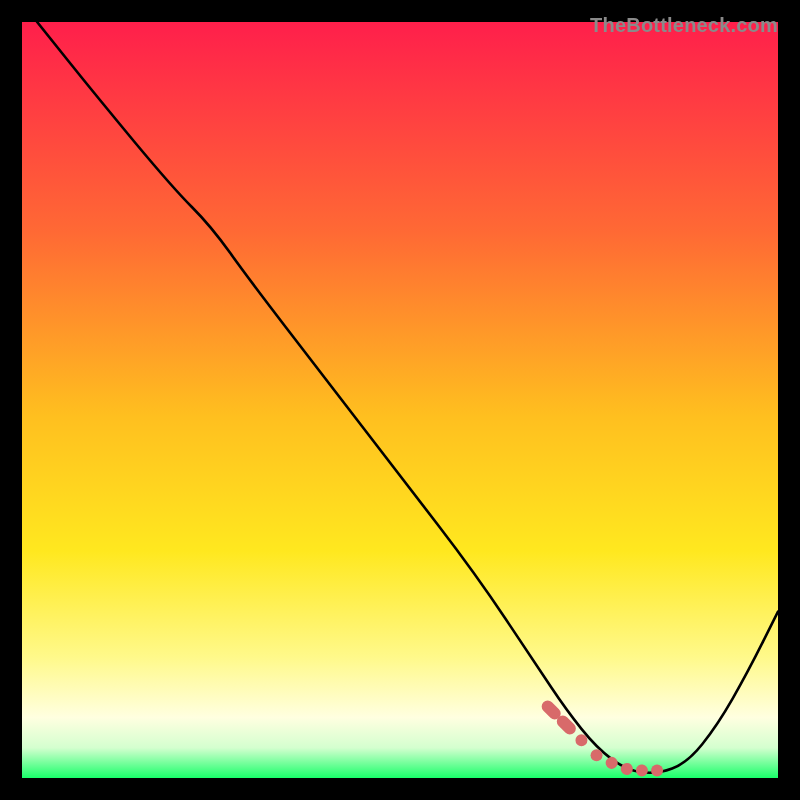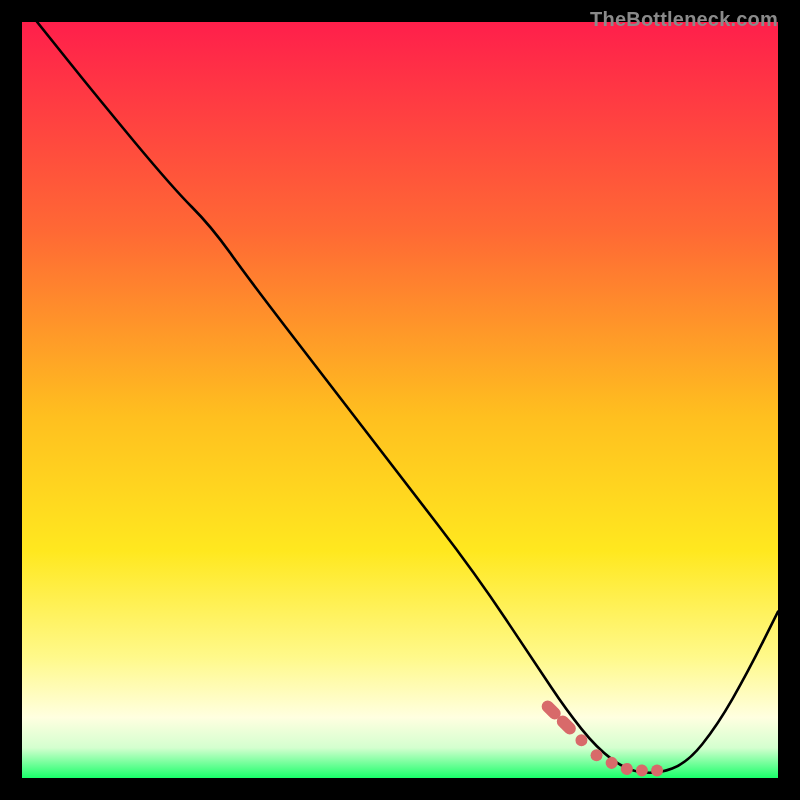--- a/index.html
+++ b/index.html
@@ -20,21 +20,21 @@
   }
   .plot {
     position: absolute;
     left: 0;
     top: 0;
     width: 756px;
     height: 756px;
   }
   .watermark {
     position: absolute;
-    top: 8px;
+    top: 14px;
     right: 22px;
     font-family: Arial, Helvetica, sans-serif;
     font-size: 20px;
     font-weight: 600;
     color: #8a8a8a;
     letter-spacing: 0.2px;
   }
 </style>
 </head>
 <body>

